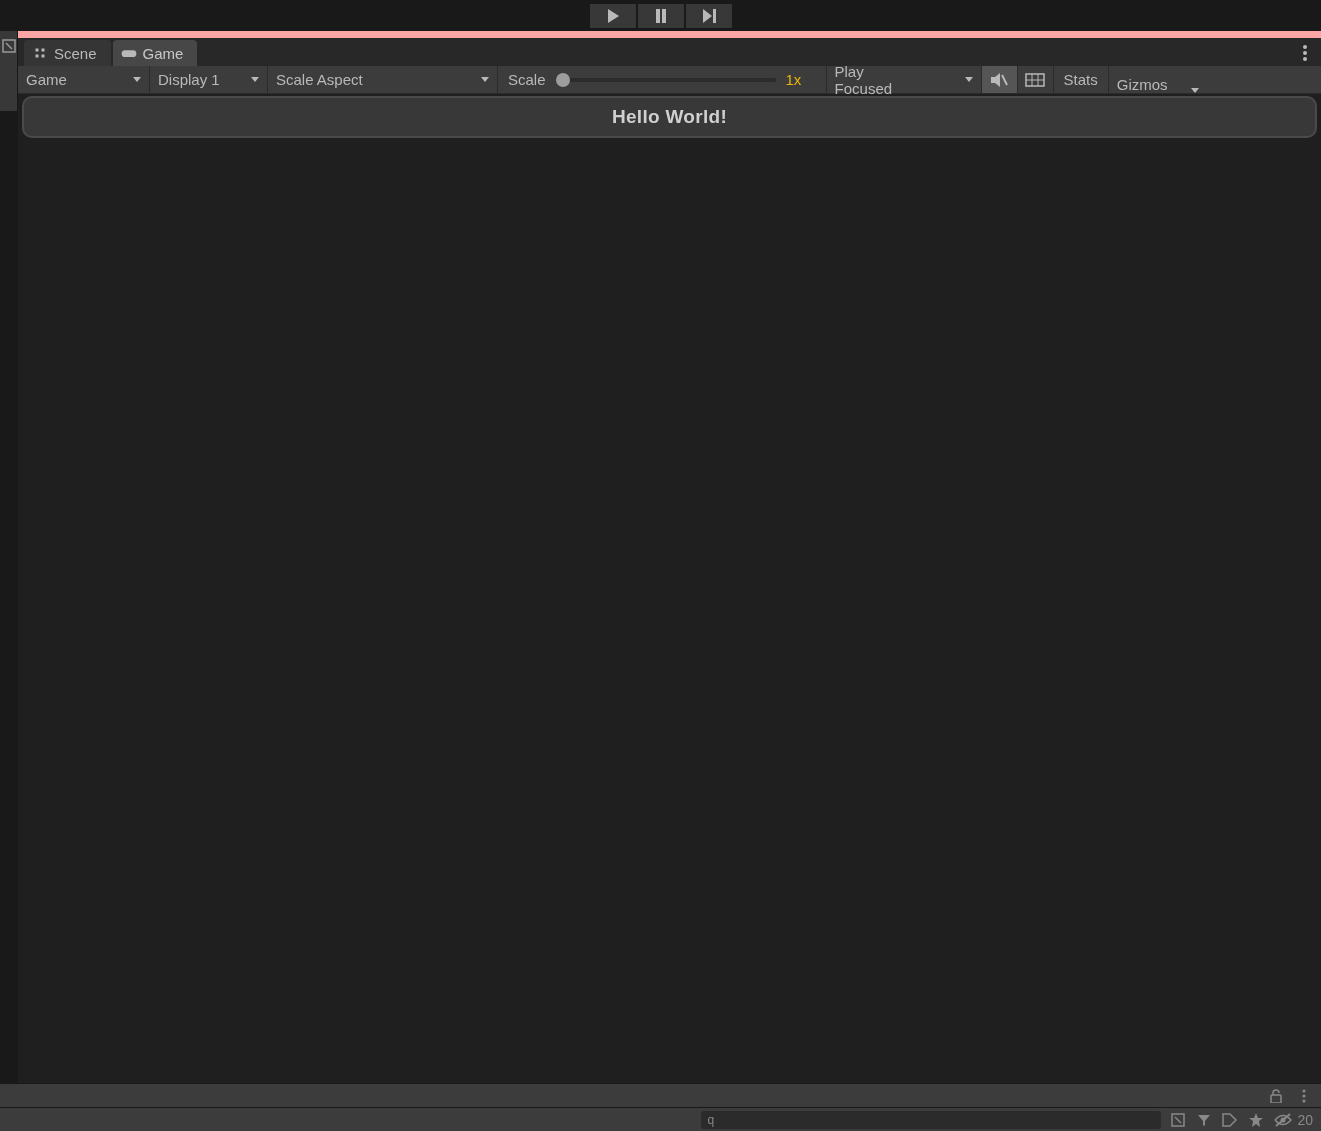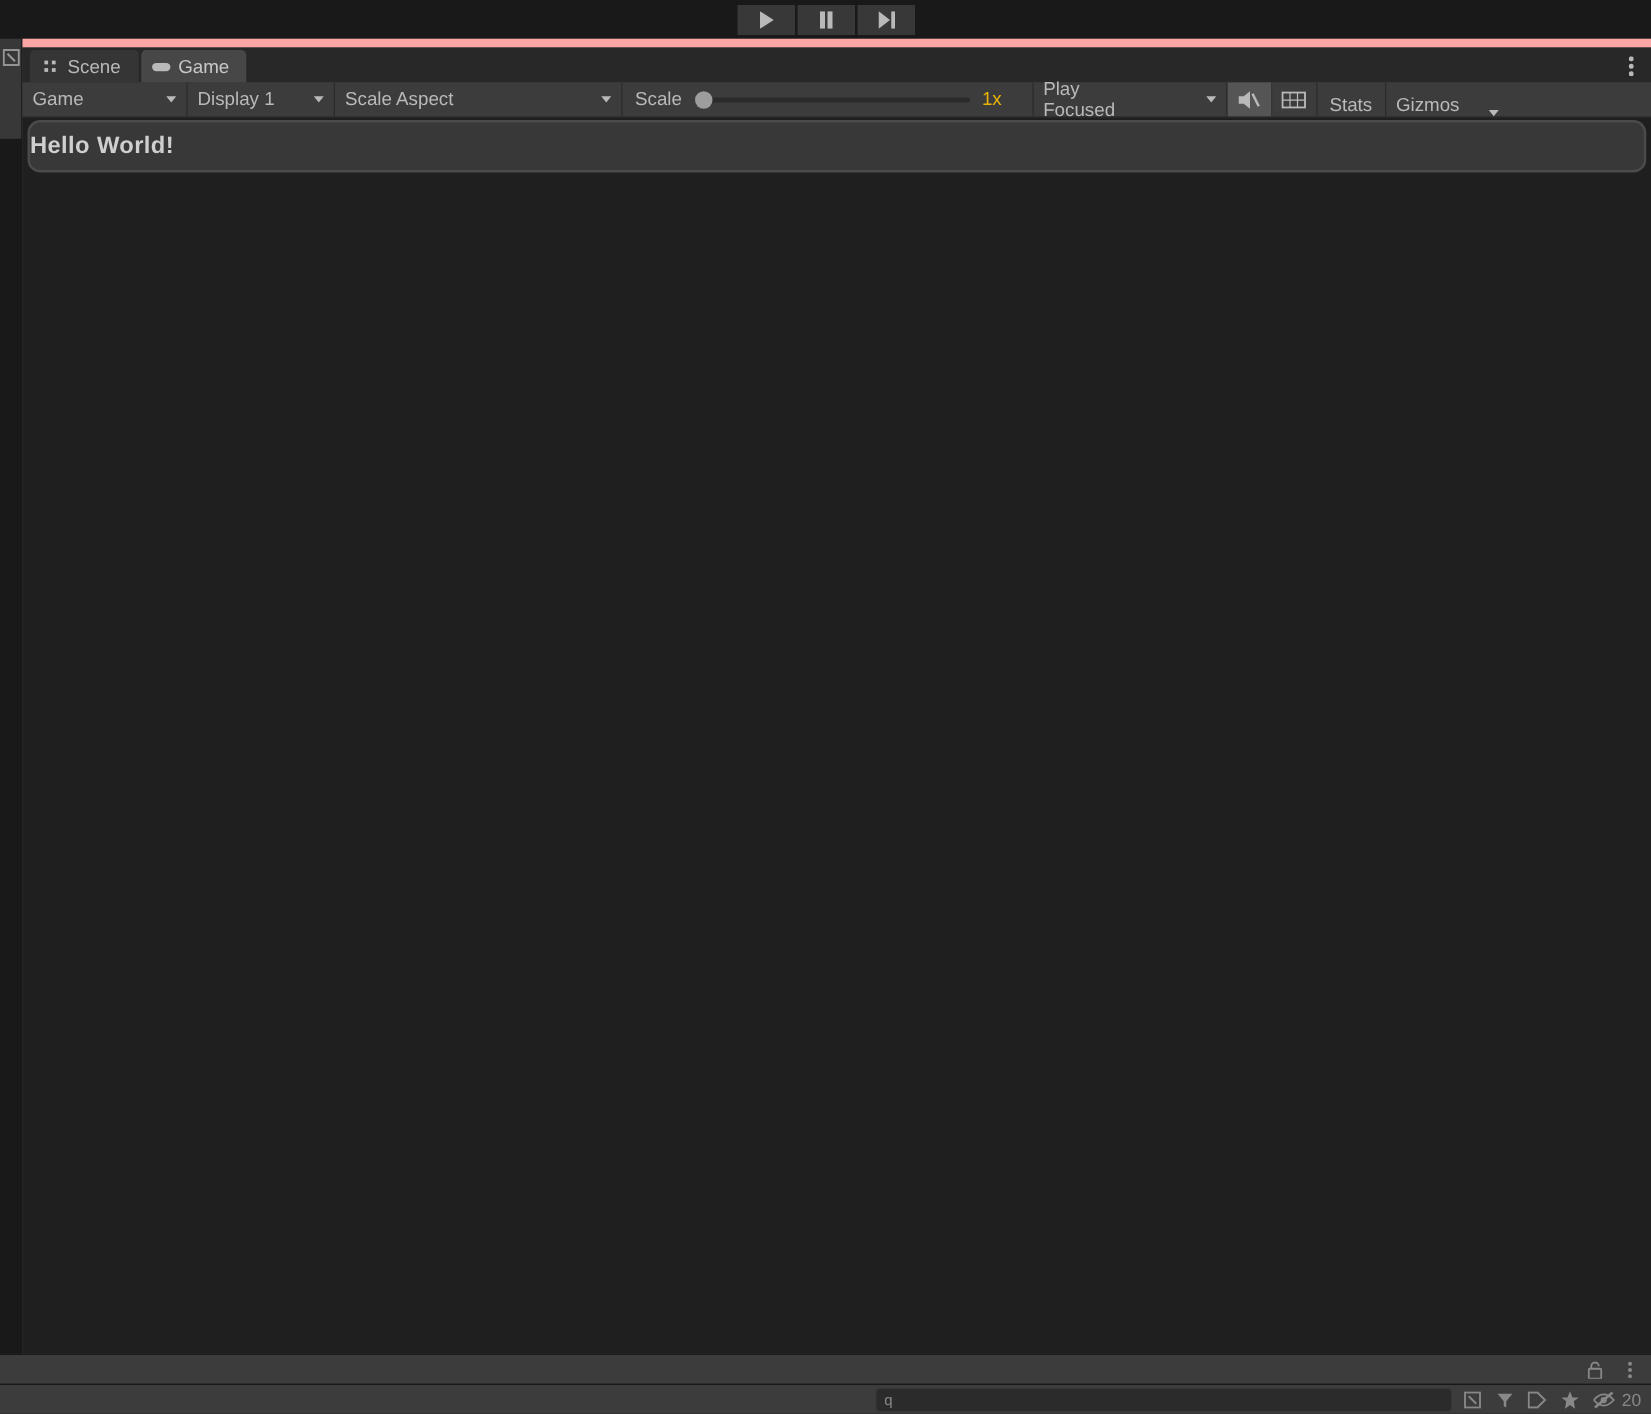--- a/index.html
+++ b/index.html
@@ -148,42 +148,42 @@
   .dd-play { width: 155px; gap: 46px; }
   .iconbtn {
     width: 36px;
     display:flex; align-items:center; justify-content:center;
     border-right: 1px solid #2b2b2b;
   }
   .iconbtn.sel { background: #555555; }
   .iconbtn svg { fill:#b9b9b9; }
   .stats-btn {
     padding: 0 10px;
-    display:flex;align-items:flex-end;
+    display:flex;align-items:center;
     border-right: 1px solid #2b2b2b;
   }
   .dd-gizmos { width: 98px; border-right:none;align-items:flex-end; }
   
   .viewport {
     flex: 1;
     position: relative;
     background: #1f1f1f;
     margin: 0;
   }
   .hello-bar {
     position: absolute;
     left: 4px;
     right: 4px;
     top: 2px;
     height: 42px;
     border: 2px solid #4a4a4a;
     border-radius: 10px;
     display:flex;
     align-items:center;
-    justify-content:flex-start;
+    justify-content:center;
     background: #383838;
   }
   .hello-bar span {
     color: #cfcfcf;
     font-size: 19px;
     font-weight: bold;
     letter-spacing: 0.3px;
   }
   
   .bottom-bar {

